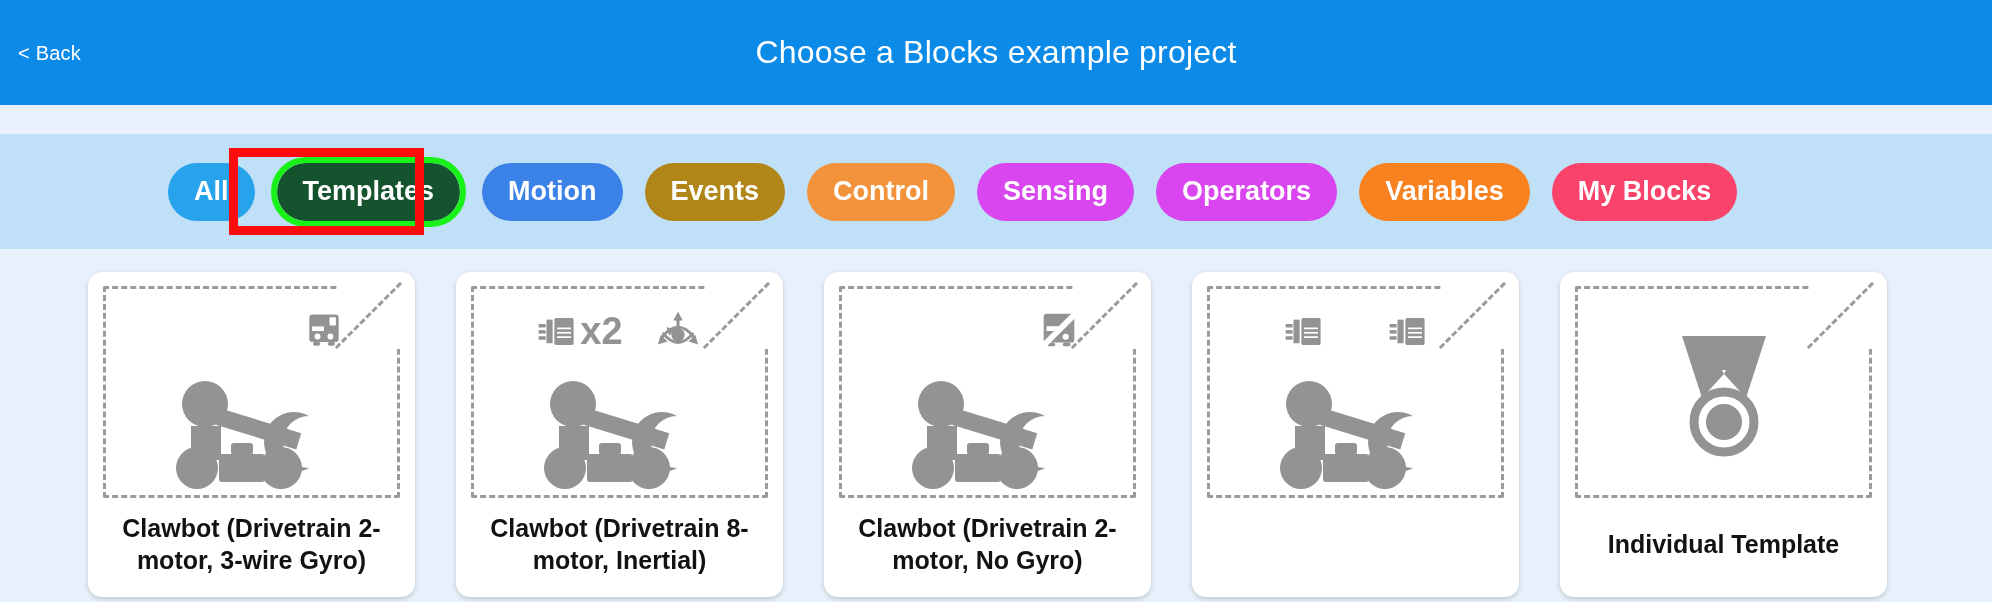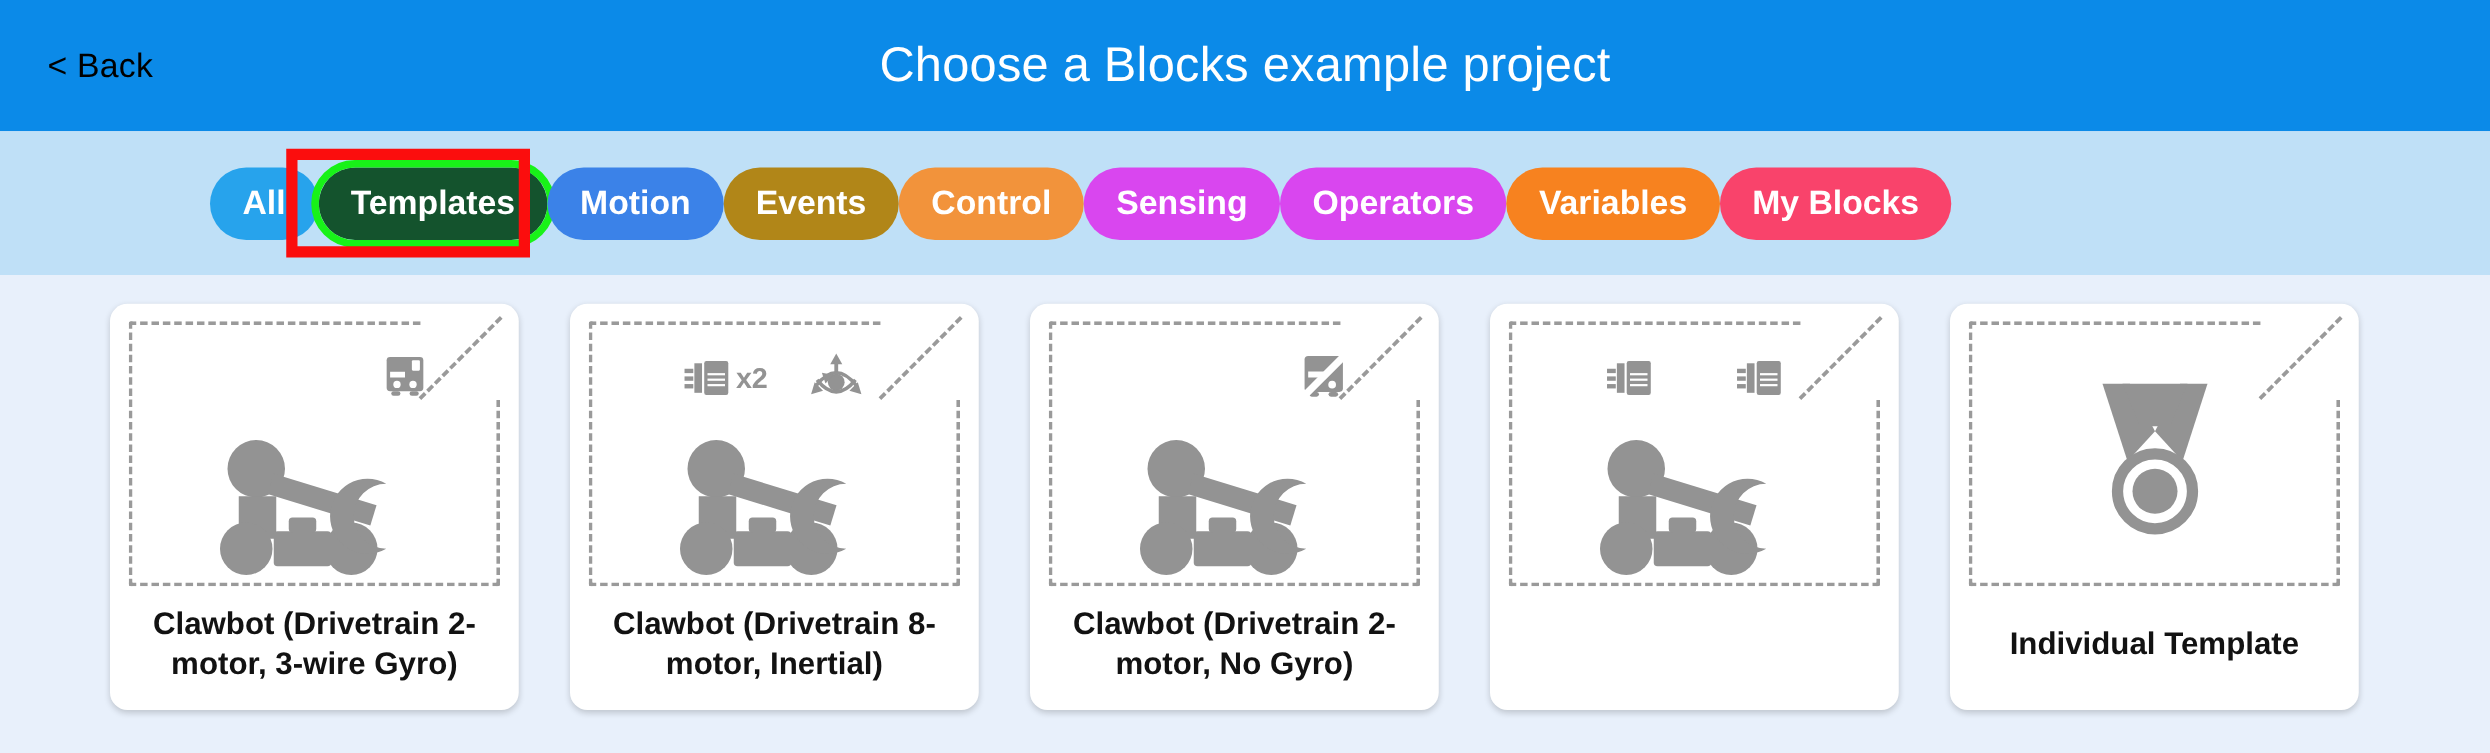--- a/index.html
+++ b/index.html
@@ -16,43 +16,44 @@
     height: 105px;
     background: #0b8ae8;
     display: flex;
     align-items: center;
   }
   .back-btn {
     position: absolute;
     left: 18px;
     top: 50%;
     transform: translateY(-50%);
-    color: #000000;
-    font-size: 27px;
+    color: #ffffff;
+    font-size: 20px;
     letter-spacing: .2px;
     cursor: pointer;
     white-space: nowrap;
-    margin-left: 20px;
   }
   .header-title {
     width: 100%;
     text-align: center;
     color: #ffffff;
-    font-size: 39px;
+    font-size: 32px;
     letter-spacing: .2px;
   }
 
   
   .filter-bar {
     height: 115px;
     background: #bfe0f7;
     display: flex;
     align-items: center;
     padding-left: 168px;
+    gap: 22px;
     position: relative;
+    margin-top: 29px;
   }
   .pill {
     height: 58px;
     border-radius: 29px;
     color: #ffffff;
     font-size: 27px;
     font-weight: bold;
     display: flex;
     align-items: center;
     justify-content: center;
@@ -158,21 +159,21 @@
     align-items: center;
     justify-content: center;
     text-align: center;
     font-size: 25px;
     font-weight: bold;
     color: #121212;
     line-height: 1.28;
     padding: 0 16px 8px;
   }
   .icon-label {
-    font-size: 23px;
+    font-size: 38px;
     font-weight: bold;
     color: #939393;
     line-height: 1;
     margin-left: 2px;
   }
   svg { display: block; }
 </style>
 </head>
 <body>
 

